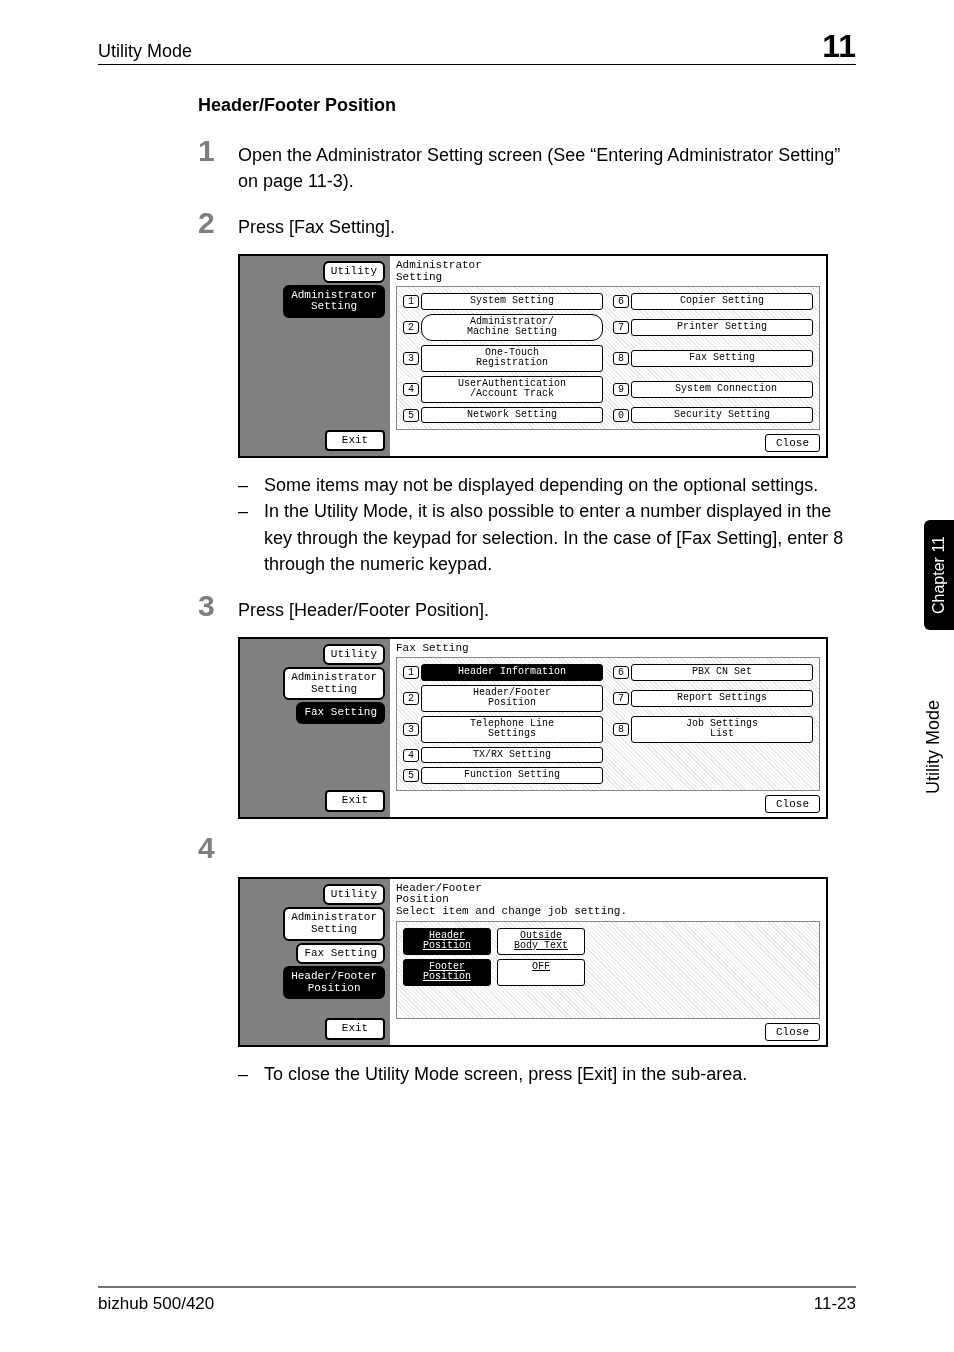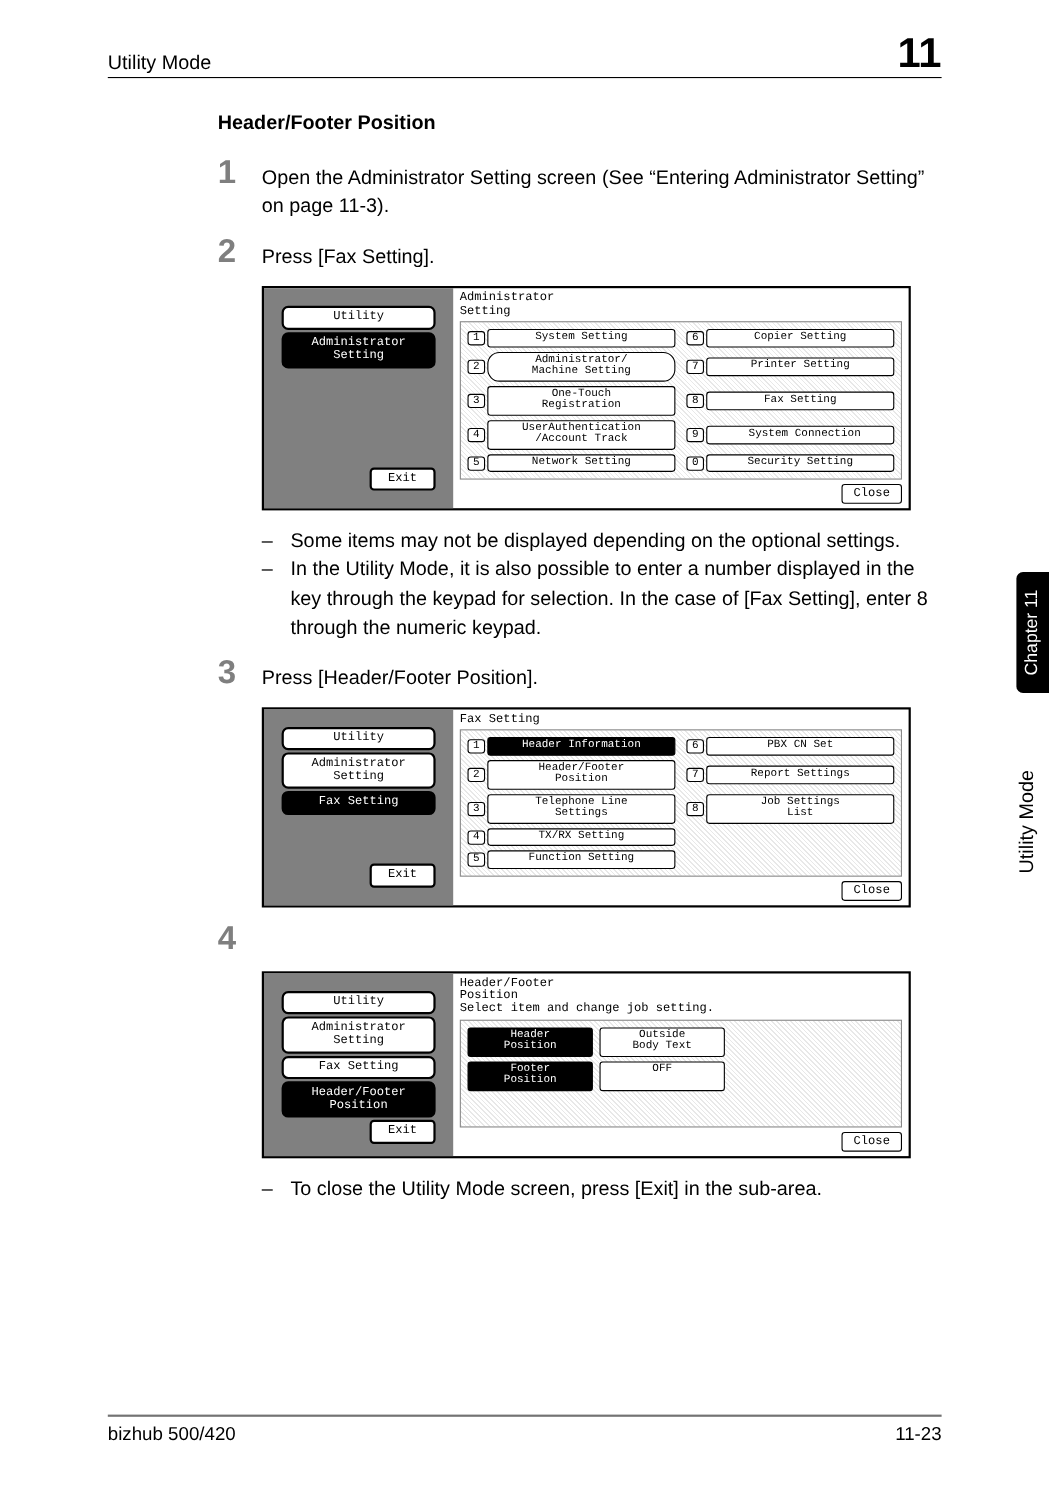--- a/index.html
+++ b/index.html
@@ -22,21 +22,21 @@
     justify-content: space-between;
     align-items: flex-end;
     border-bottom: 1px solid #000;
     padding-bottom: 2px;
     margin-bottom: 30px;
   }
   .header-left {
     font-size: 18px;
   }
   .header-right {
-    font-size: 38px;
+    font-size: 32px;
     font-weight: bold;
     line-height: 1;
   }
   .section-title {
     font-size: 18px;
     font-weight: bold;
     margin: 10px 0 20px 100px;
   }
   .step {
     display: flex;
@@ -59,26 +59,27 @@
   .screenshot {
     margin: 8px 0 14px 140px;
     border: 2px solid #000;
     width: 590px;
     background: #fff;
     display: flex;
     font-family: "Courier New", monospace;
     font-size: 11px;
   }
   .ss-left {
-    width: 172px;
+    width: 150px;
     background: #808080;
-    padding: 16px;
+    padding: 5px;
     display: flex;
     flex-direction: column;
     gap: 2px;
+    align-items: flex-end;
   }
   .ss-right {
     flex: 1;
     padding: 4px 6px;
     display: flex;
     flex-direction: column;
   }
   .ss-tab {
     background: #fff;
     border: 2px solid #000;
@@ -167,21 +168,22 @@
     gap: 6px;
     margin-bottom: 4px;
   }
   .ss3-cell {
     border: 1px solid #000;
     padding: 2px 6px;
     font-size: 10px;
     text-align: center;
     border-radius: 3px;
     line-height: 1.05;
-    width: 114px;
+    width: 88px;
+    text-decoration: underline;
   }
   .ss3-cell.dark {
     background: #000;
     color: #fff;
   }
   .ss3-cell.white {
     background: #fff;
   }
   .bullets {
     margin: 6px 0 14px 140px;

